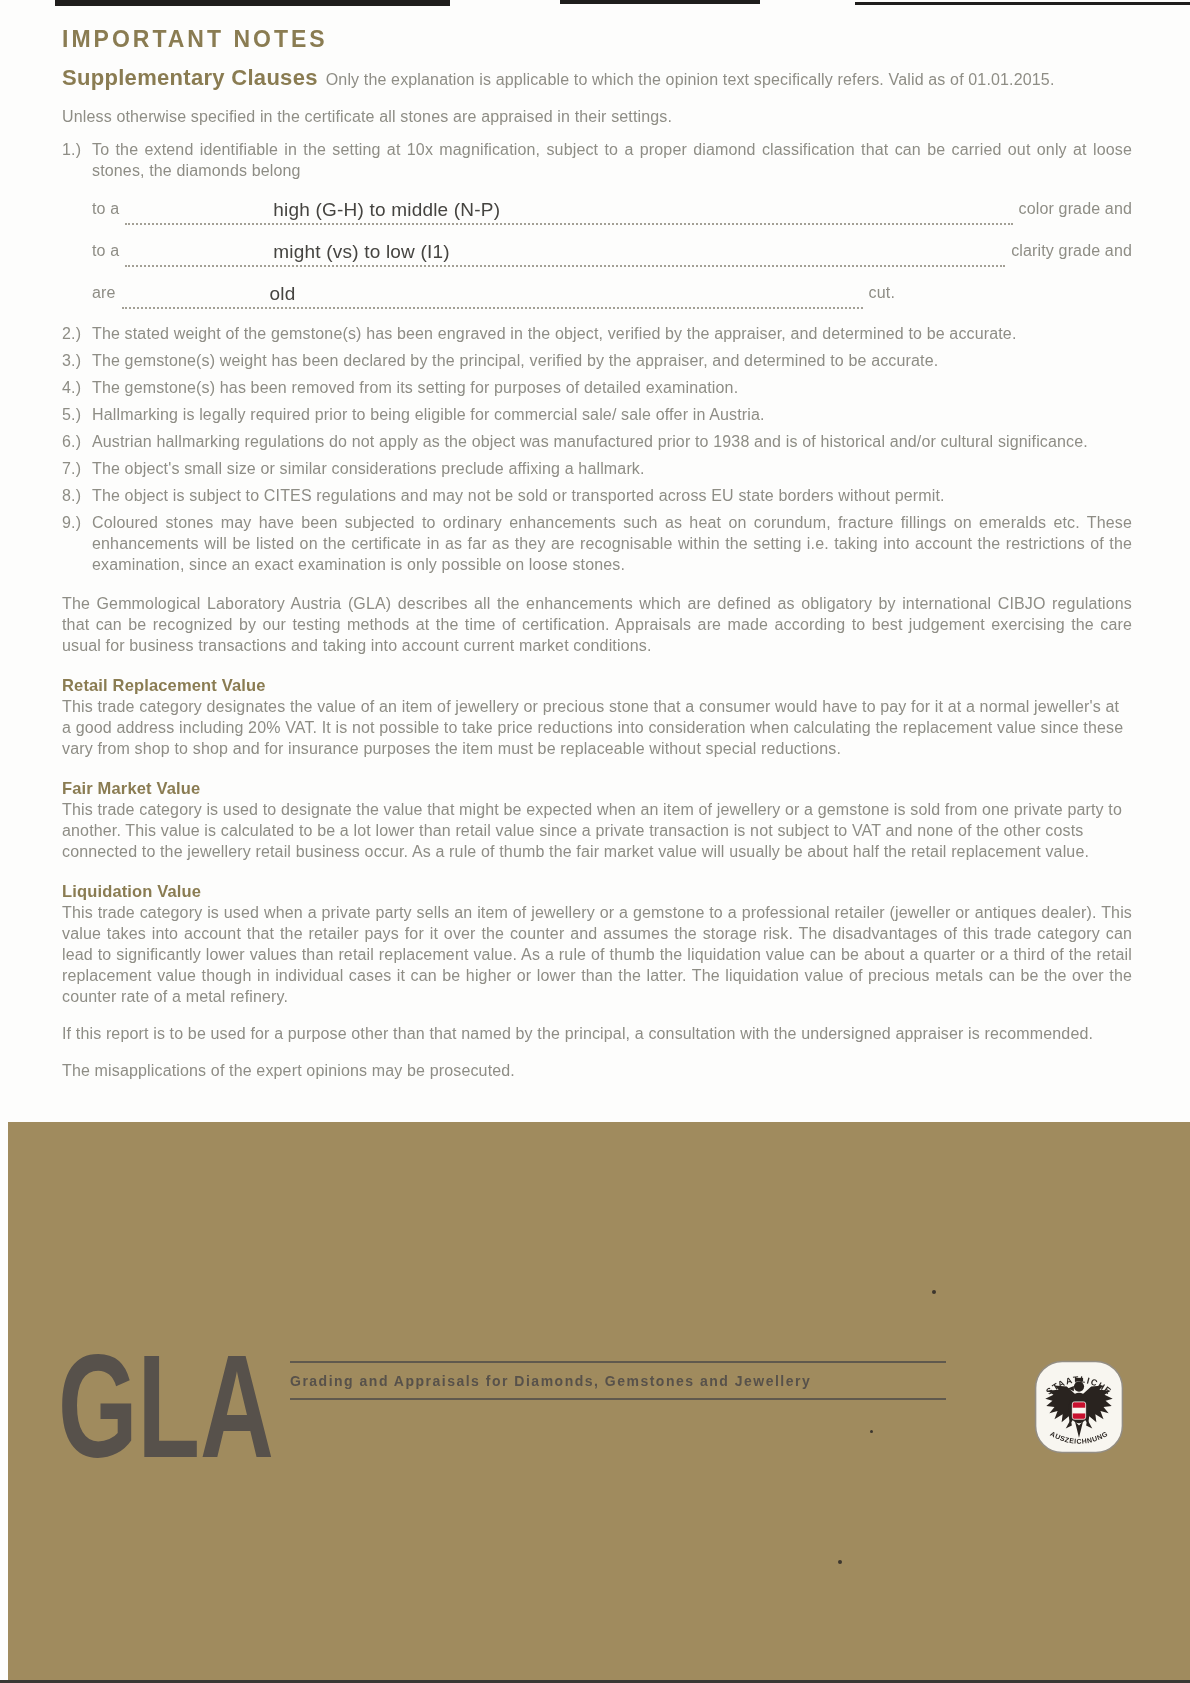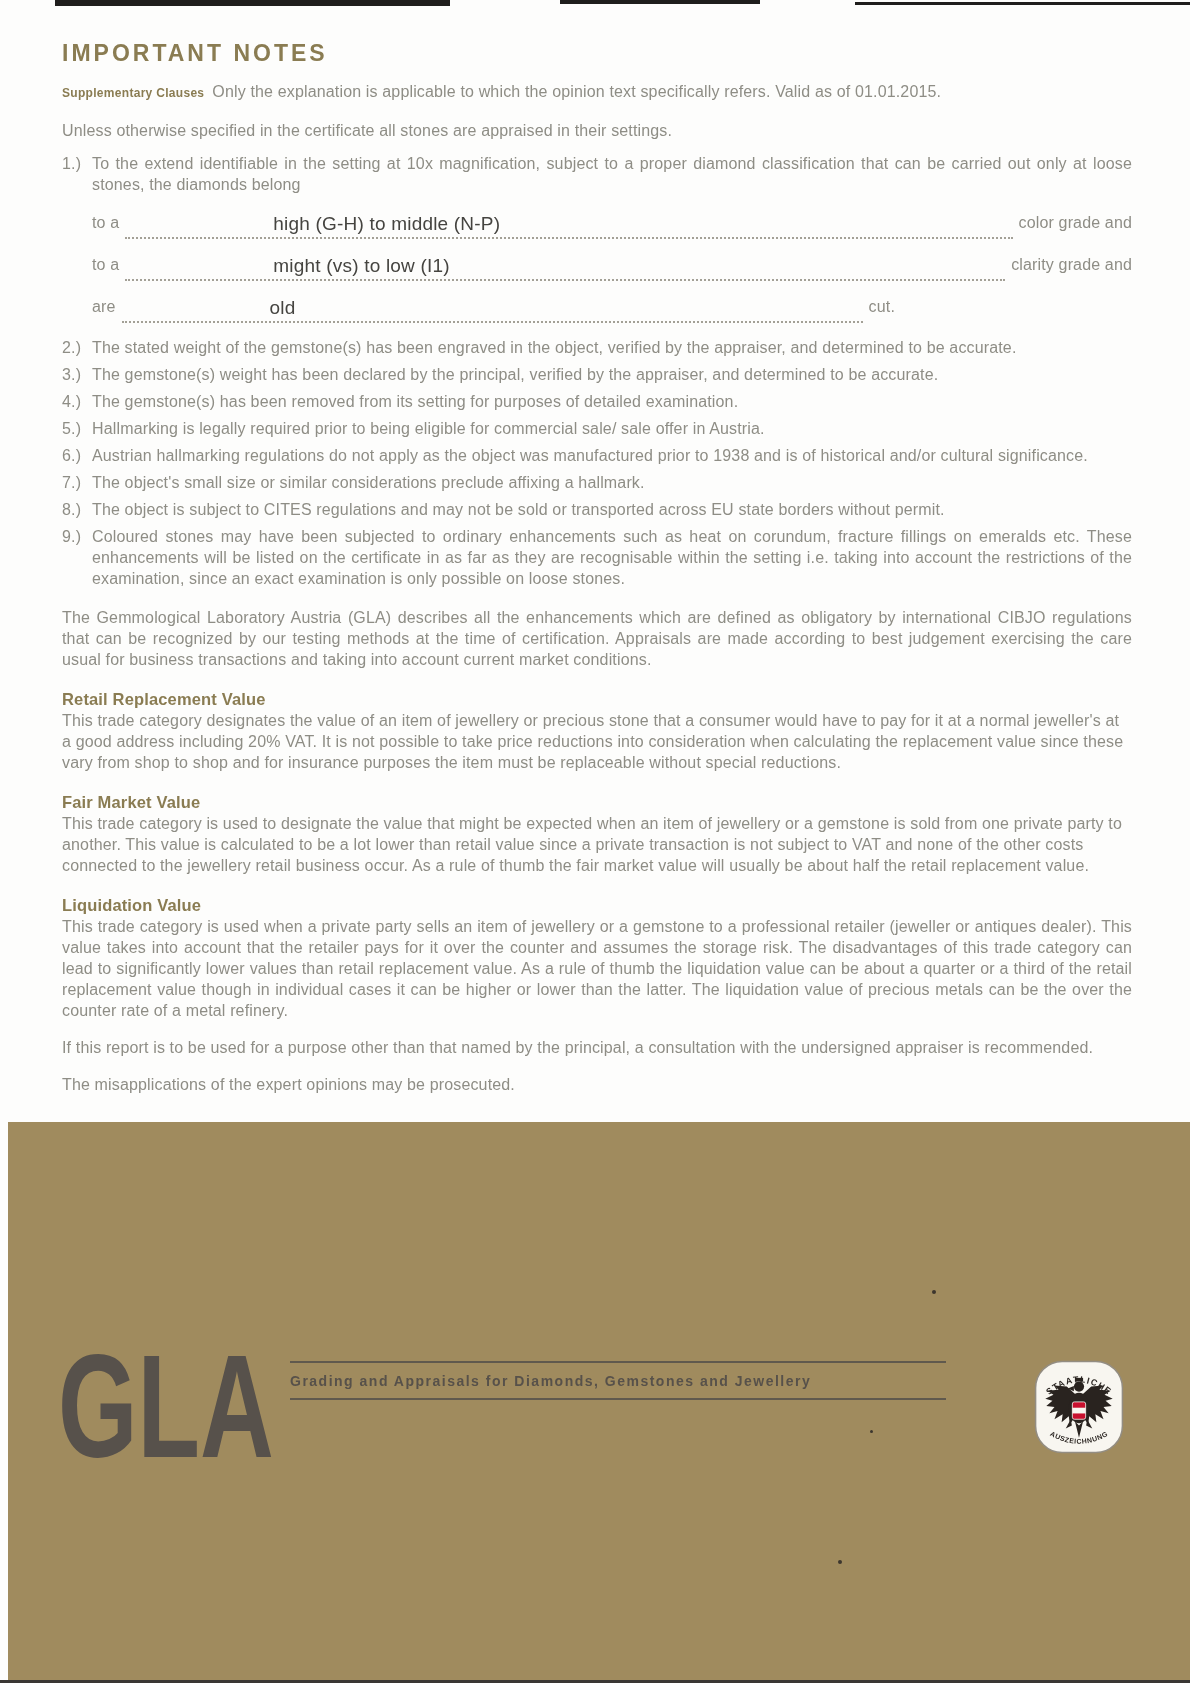--- a/index.html
+++ b/index.html
@@ -10,29 +10,29 @@
   
   .scan-line{position:absolute;background:#1f1e1c;}
   .scan-top-1{left:55px;top:0;width:395px;height:6px;}
   .scan-top-2{left:560px;top:0;width:200px;height:4px;}
   .scan-top-3{left:855px;top:2px;width:335px;height:3px;}
   .scan-bottom{left:0;bottom:0;width:1190px;height:3px;background:#3a3734;}
 
   
   .content{
     position:absolute;left:0;top:0;width:1190px;height:1122px;
-    box-sizing:border-box;padding:34px 58px 0 62px;overflow:hidden;
+    box-sizing:border-box;padding:20px 58px 0 62px;overflow:hidden;
     color:#8e8d85;font-size:16px;line-height:21px;letter-spacing:0.15px;
   }
   .page-title{
     color:#8a7c52;font-size:23px;font-weight:700;letter-spacing:3px;
     margin:8px 0 16px 0;line-height:1;
   }
   .supp{margin:0 0 16px 0;}
-  .supp-heading{color:#8a7c52;font-size:12px;font-weight:700;letter-spacing:0.3px;margin-right:8px;}
+  .supp-heading{color:#8a7c52;font-size:22px;font-weight:700;letter-spacing:0.3px;margin-right:8px;}
   .settings-note{margin:0 0 12px 0;}
 
   .clause{display:flex;margin:0 0 6px 0;}
   .clause .num{width:30px;flex:0 0 30px;}
   .clause .ctext{flex:1;}
   .justify{text-align:justify;}
 
   
   .fills{margin:0 0 10px 30px;}
   .fill-row{display:flex;align-items:center;height:42px;position:relative;}

